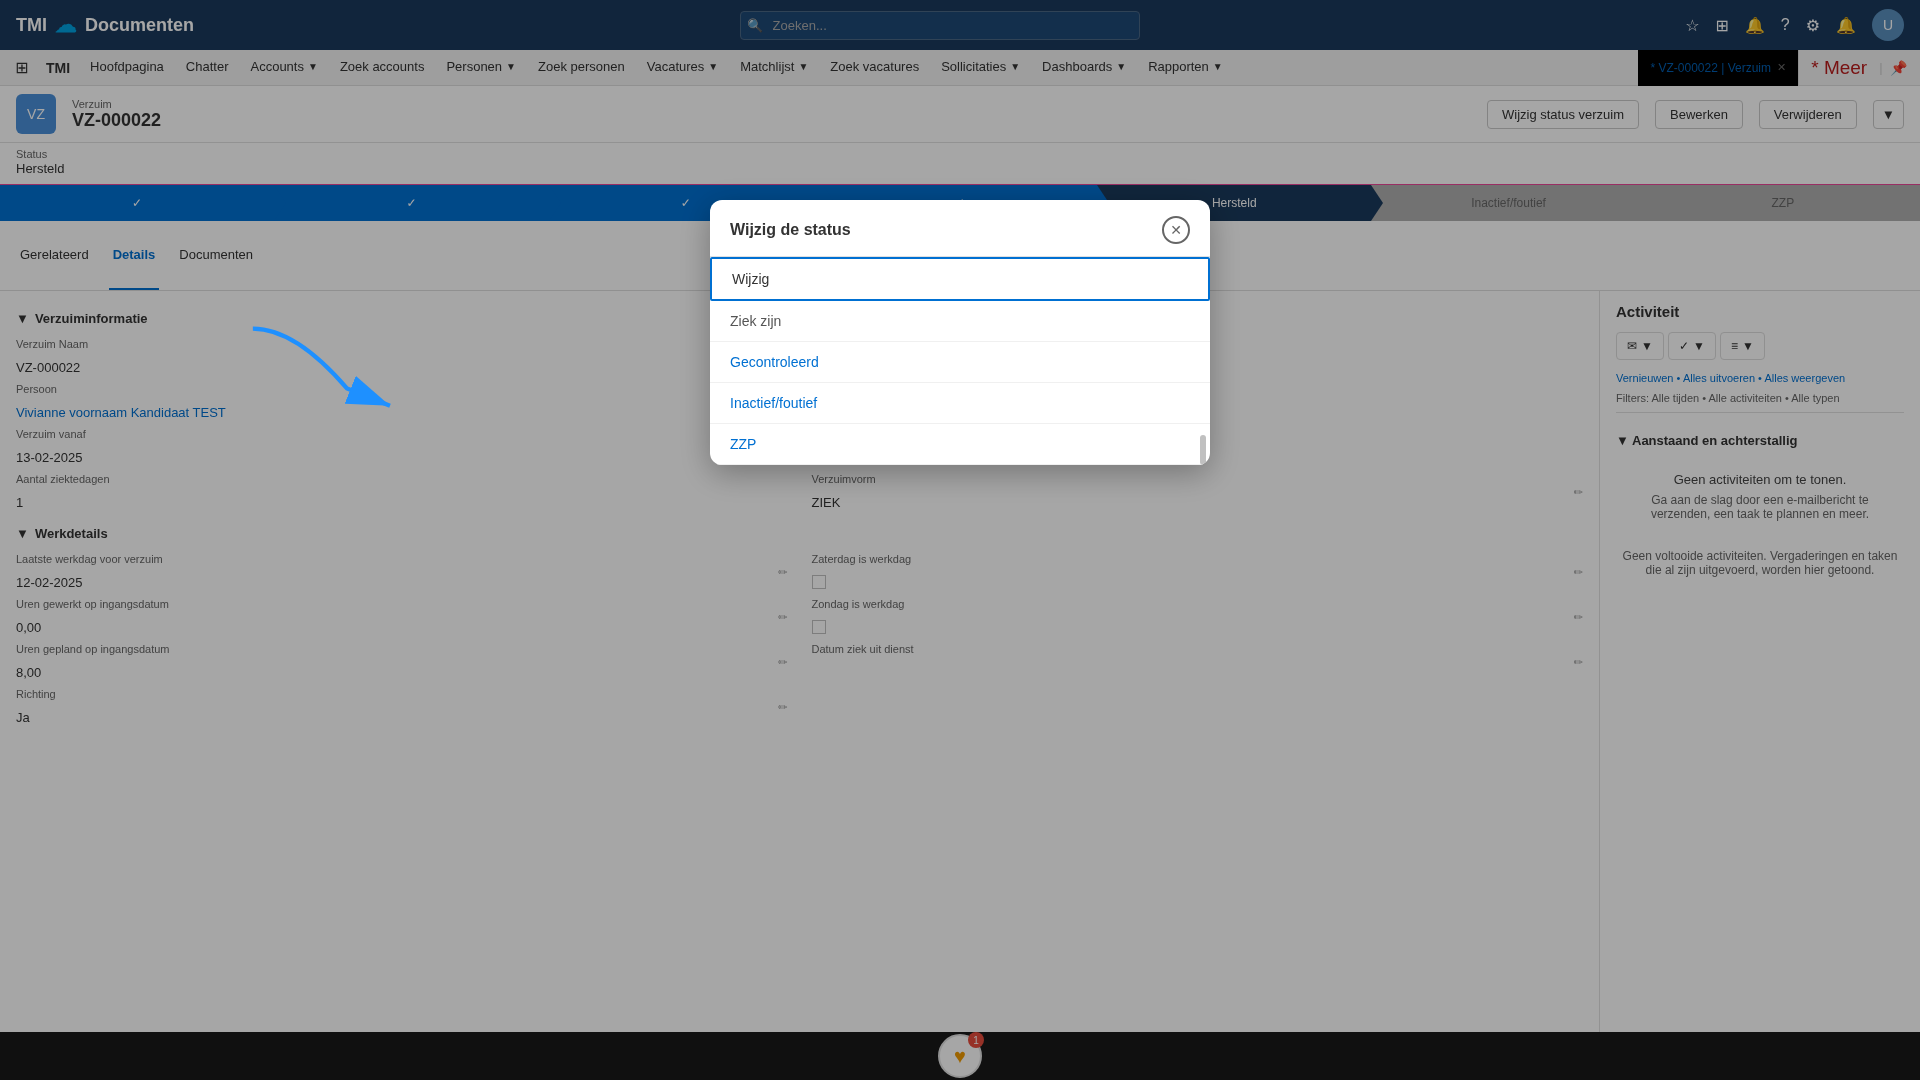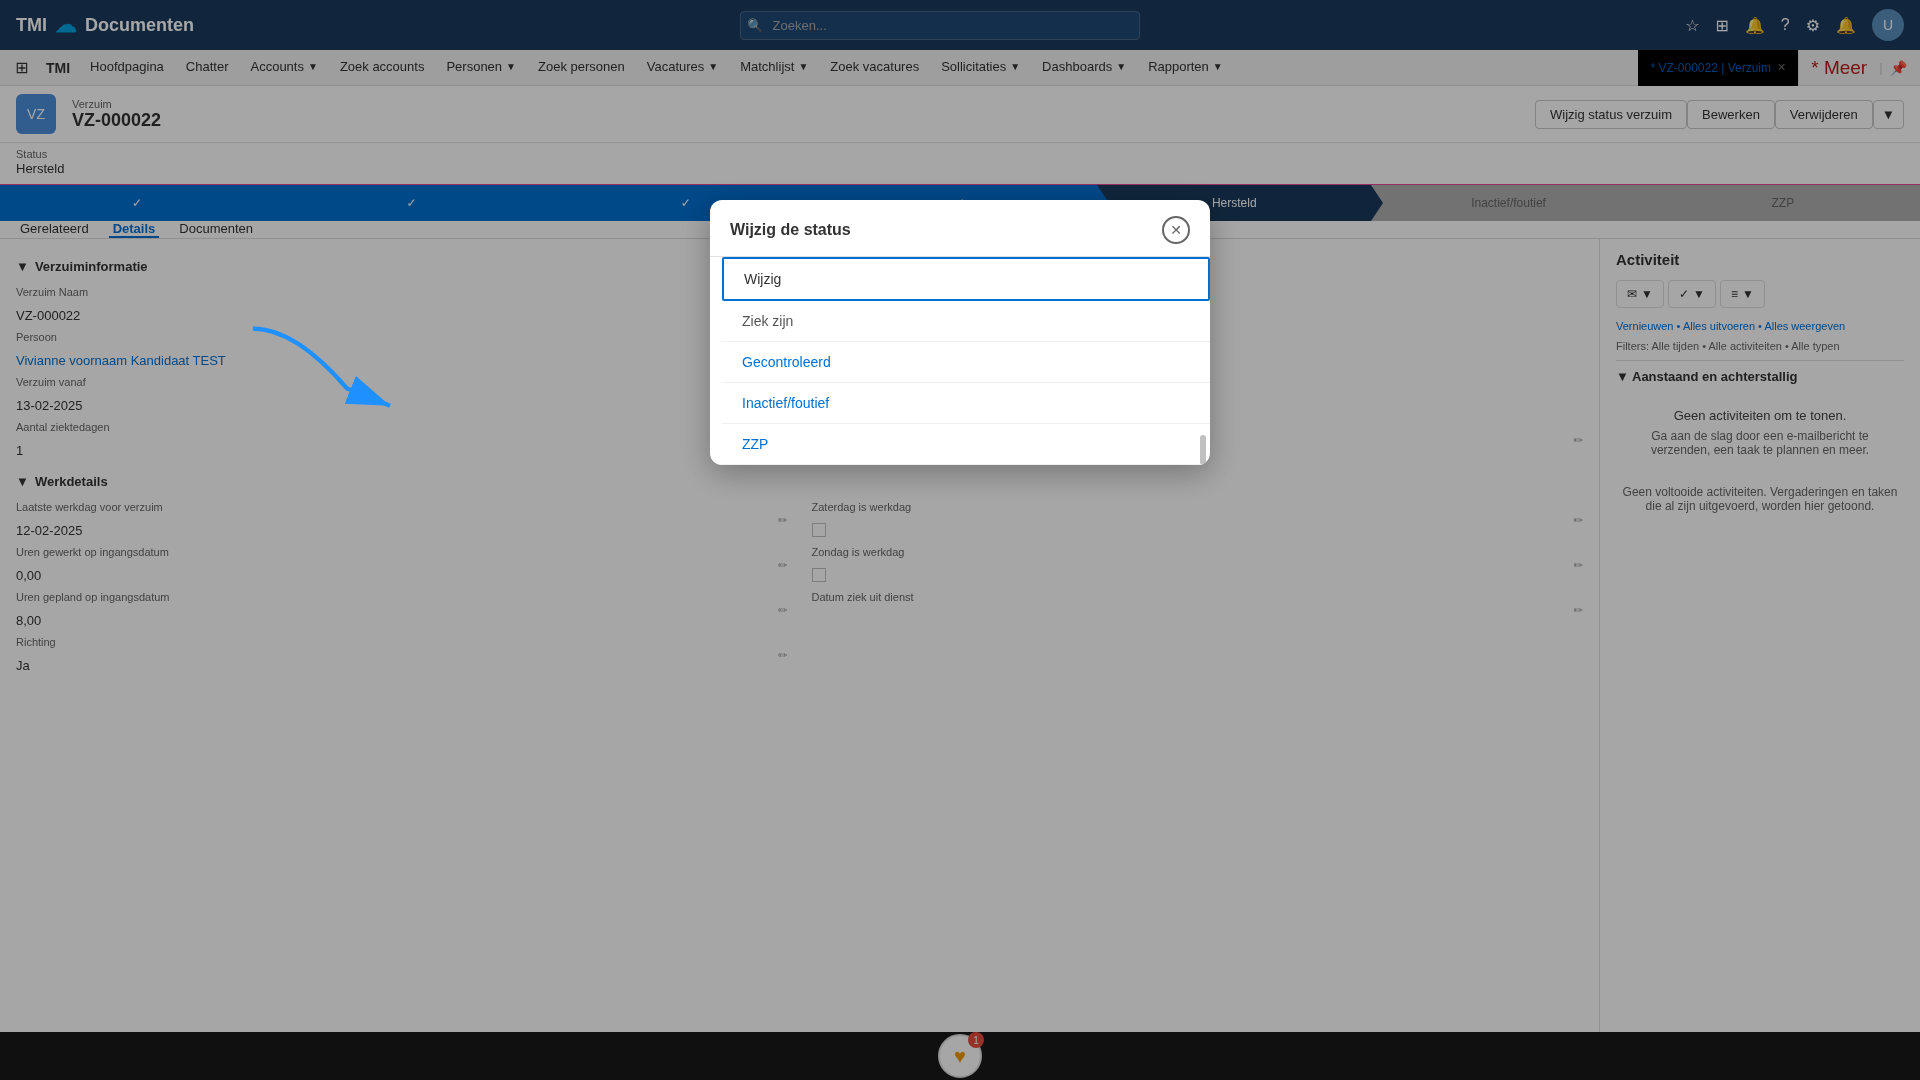--- a/index.html
+++ b/index.html
@@ -152,21 +152,21 @@
       justify-content: center;
       color: white;
       font-size: 14px;
       flex-shrink: 0;
     }
     .record-title-area { flex: 1; }
     .record-type-label { font-size: 11px; color: #666; }
     .record-id { font-size: 18px; font-weight: 600; color: #333; }
     .record-header-actions {
       display: flex;
-      gap: 0;
+      gap: 16px;
       align-items: flex-end;
     }
     .btn-action {
       padding: 6px 14px;
       border-radius: 4px;
       border: 1px solid #c9c9c9;
       background: white;
       color: #333;
       font-size: 13px;
       cursor: pointer;
@@ -232,21 +232,21 @@
 
     
     .content-tabs {
       background: white;
       border-bottom: 1px solid #ddd;
       display: flex;
       padding: 0 16px;
       gap: 16px;
     }
     .content-tab {
-      padding: 0 4px;
+      padding: 26px 4px;
       font-size: 13px;
       color: #333;
       cursor: pointer;
       border-bottom: 2px solid transparent;
     }
     .content-tab.active {
       color: #0070d2;
       border-bottom: 2px solid #0070d2;
       font-weight: 600;
     }
@@ -358,21 +358,21 @@
       border: 2px solid #666;
       border-radius: 50%;
       display: flex;
       align-items: center;
       justify-content: center;
       cursor: pointer;
       color: #666;
       font-size: 14px;
       background: white;
     }
-    .modal-body { overflow-y: auto; padding-left: 12px; }
+    .modal-body { overflow-y: auto; }
     .modal-option {
       padding: 12px 20px;
       font-size: 14px;
       cursor: pointer;
       border-bottom: 1px solid #f0f0f0;
       color: #333;
     }
     .modal-option.selected {
       background: white;
       color: #333;
@@ -695,21 +695,21 @@
         <span> • </span>
         <span>Alles uitvoeren</span>
         <span> • </span>
         <span>Alles weergeven</span>
       </div>
       <div style="font-size:11px; color:#666; margin-bottom:8px;">
         <span>Filters: Alle tijden</span>
         <span>• Alle activiteiten</span>
         <span>• Alle typen</span>
       </div>
-      <div style="border-top: 1px solid #e0e0e0; padding-top: 8px; margin-top: 4px;">
+      <div style="border-top: 1px solid #e0e0e0; padding-top: 20px; margin-top: 4px;">
         <div style="font-size:13px; font-weight:600; color:#333; margin-bottom:8px;">
           <span>▼ </span><span>Aanstaand en achterstallig</span>
         </div>
         <div class="no-activity">
           <div>Geen activiteiten om te tonen.</div>
           <div style="margin-top:6px; font-size:12px; color:#666;">Ga aan de slag door een e-mailbericht te verzenden, een taak te plannen en meer.</div>
         </div>
         <div style="margin-top:12px; font-size:12px; color:#666; text-align:center;">Geen voltooide activiteiten. Vergaderingen en taken die al zijn uitgevoerd, worden hier getoond.</div>
       </div>
     </div>

